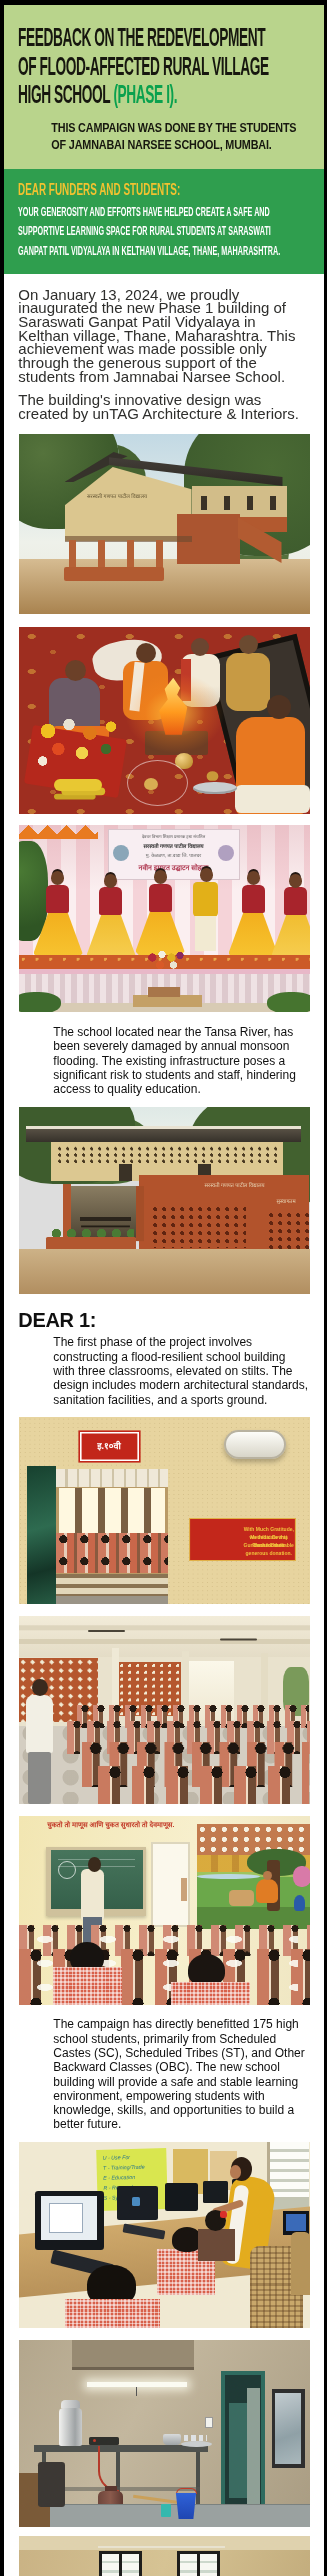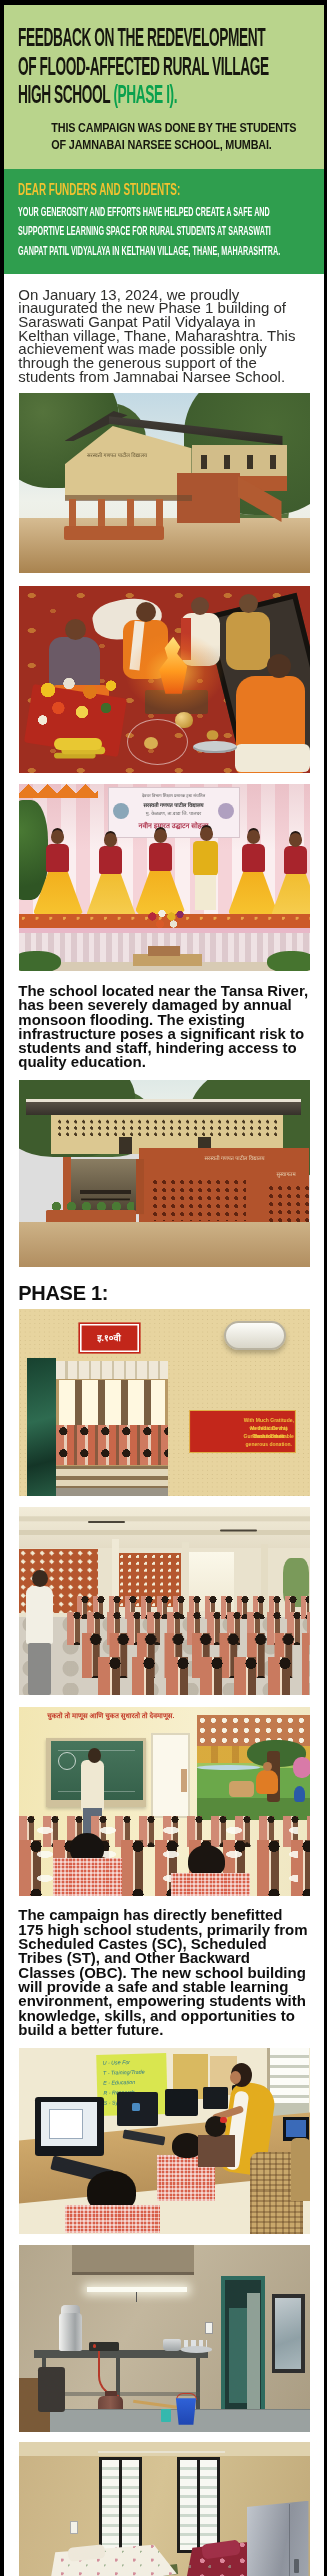--- a/index.html
+++ b/index.html
@@ -14,21 +14,21 @@
   .subtitle{margin:10.6px 0 0;font-size:13.2px;line-height:1.3;letter-spacing:-0.2px;color:#17170f;transform:scaleX(.82);width:370px;font-weight:700;white-space:nowrap;}
 
   
   .banner{background:#2f9e4e;padding:11.6px 14.3px 12.7px;overflow:hidden;}
   .banner-h{margin:0 0 4.2px;font-size:16px;line-height:1.1;color:#f2c230;transform:scaleX(.62);width:296px;}
   .banner-b{margin:0;font-size:12px;line-height:1.62;color:#ffffff;transform:scaleX(.60);width:491px;font-weight:700;white-space:nowrap;}
 
   
   .content{padding:13.7px 14.3px 12.7px;}
   .para{max-width:290px;color:#2e2e2c;font-size:15px;line-height:13.7px;margin:0 0 9.5px;}
-  .para.bold{color:#101010;font-weight:700;font-size:15px;line-height:14.3px;}
+  .para.bold{color:#101010;font-weight:400;font-size:12px;line-height:14.3px;margin-left:35px;}
   .mb26{margin-bottom:13.7px;}.mb20{margin-bottom:10.6px;}
   .phase-h{margin:0 0 5.3px;font-size:20px;line-height:20px;color:#101010;font-weight:700;letter-spacing:-0.3px;}
 
   figure.ph{position:relative;width:291px;margin:0 auto 11.6px;overflow:hidden;background:#ddd;padding:0;}
   figure.ph *{position:absolute;box-sizing:border-box;}
   .mbB24{margin-bottom:12.7px !important;}.mbB18{margin-bottom:9.5px !important;}.mbB30{margin-bottom:16px !important;}.mbB0{margin-bottom:0 !important;}
   .dev{font-size:5.3px;color:#5f5130;overflow:hidden;text-align:center;}
 
   
   .crowd{background-repeat:repeat;background-image:
@@ -321,20 +321,21 @@
   </header>
 
   <section class="banner">
     <h2 class="banner-h cond">DEAR FUNDERS AND STUDENTS:</h2>
     <p class="banner-b cond"><span>YOUR GENEROSITY AND EFFORTS HAVE HELPED CREATE A SAFE AND</span><br><span>SUPPORTIVE LEARNING SPACE FOR RURAL STUDENTS AT SARASWATI</span><br><span>GANPAT PATIL VIDYALAYA IN KELTHAN VILLAGE, THANE, MAHARASHTRA.</span></p>
   </section>
 
   <main class="content">
 
     <p class="para">On January 13, 2024, we proudly inaugurated the new Phase 1 building of Saraswati Ganpat Patil Vidyalaya in Kelthan village, Thane, Maharashtra. This achievement was made possible only through the generous support of the students from Jamnabai Narsee School.</p>
+    <p class="para mb26">The building's innovative design was created by unTAG Architecture &amp; Interiors.</p>
 
     <figure class="ph ph1 mbB24">
       <div class="p1-sky"></div>
       <div class="p1-treeL"></div>
       <div class="p1-treeR"></div>
       <div class="p1-ground"></div>
       <div class="p1-roofA"></div>
       <div class="p1-roofB"></div>
       <div class="p1-gable"></div>
       <div class="p1-wing"></div>
@@ -435,21 +436,22 @@
       <div class="p4-jali"></div>
       <div class="p4-jali2"></div>
       <div class="p4-opening"></div>
       <div class="p4-table"></div>
       <div class="p4-col"></div>
       <div class="p4-shrubs"></div>
       <div class="p4-planter"></div>
       <div class="p4-ground"></div>
     </figure>
 
-    <h2 class="phase-h">PHASE 1:</h2>
+    <h2 class="phase-h">DEAR 1:</h2>
+    <p class="para bold mb20">The first phase of the project involves constructing a flood-resilient school building with three classrooms, elevated on stilts. The design includes modern architectural standards, sanitation facilities, and a sports ground.</p>
 
     <figure class="ph ph5">
       <div class="p5-wall"></div>
       <div class="p5-lamp"></div>
       <div class="p5-sign dev">इ.१०वी</div>
       <div class="p5-frame"></div>
       <div class="p5-door">
         <div class="p5-ceil"></div>
         <div class="p5-wins"></div>
         <div class="p5-kids"></div>

